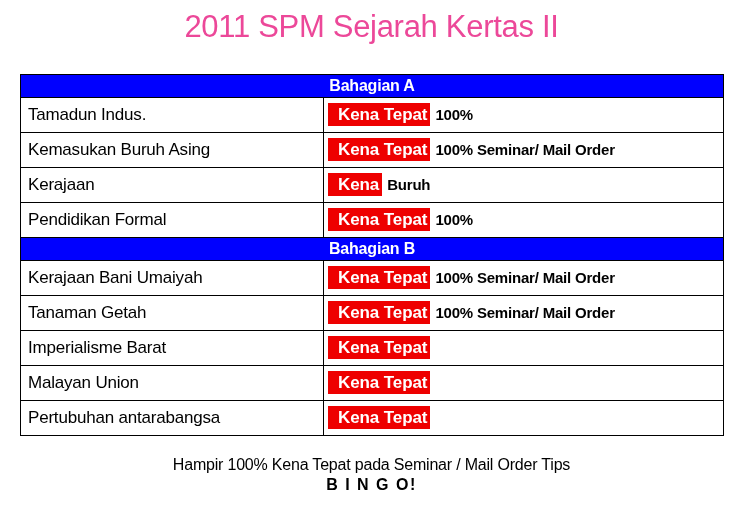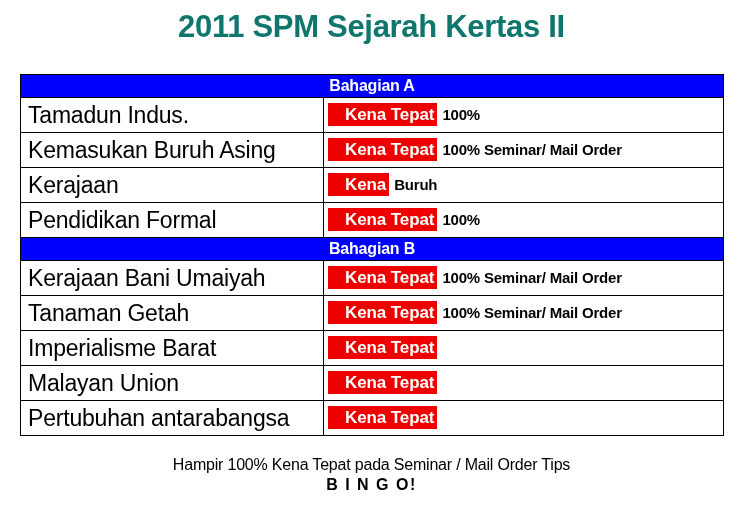--- a/index.html
+++ b/index.html
@@ -19,25 +19,25 @@
     width: 743px;
     height: 512px;
     background: #ffffff;
     box-sizing: border-box;
   }
 
   
   .title {
     text-align: center;
     font-size: 31px;
-    font-weight: bold;
+    font-weight: normal;
     letter-spacing: -0.3px;
     line-height: 1;
     padding-top: 11px;
-    color: #0f766e;
+    color: #ec4899;
     white-space: nowrap;
   }
 
   
   .table-wrap {
     position: absolute;
     left: 20px;
     top: 74px;
     width: 703px;
   }
@@ -73,42 +73,42 @@
     line-height: 22px;
     letter-spacing: -0.2px;
   }
 
   tr.data-row td { height: 34px; }
 
   .topic-cell {
     padding-left: 7px !important;
   }
   .topic-text {
-    font-size: 23px;
+    font-size: 17px;
     line-height: 34px;
     color: #000000;
     white-space: nowrap;
     letter-spacing: -0.2px;
   }
 
   .status-cell {
     padding-left: 4px !important;
     white-space: nowrap;
   }
   .status-inner {
     display: inline-block;
     line-height: 34px;
     white-space: nowrap;
   }
   .kena {
     background: #ee0000;
     color: #ffffff;
     font-weight: bold;
     font-size: 17px;
-    padding: 2px 3px 2px 17px;
+    padding: 2px 3px 2px 10px;
     letter-spacing: -0.1px;
   }
   .note {
     color: #000000;
     font-weight: bold;
     font-size: 15px;
     margin-left: 5px;
     letter-spacing: -0.2px;
   }
 

